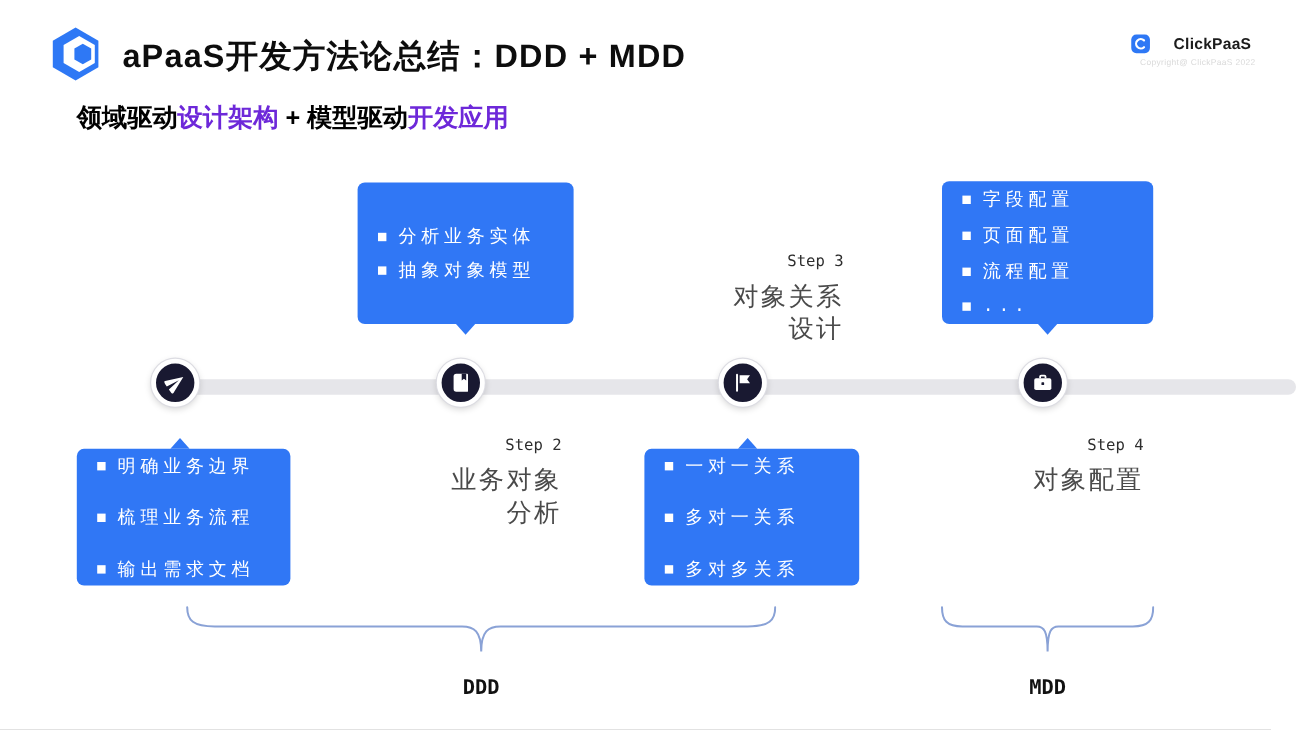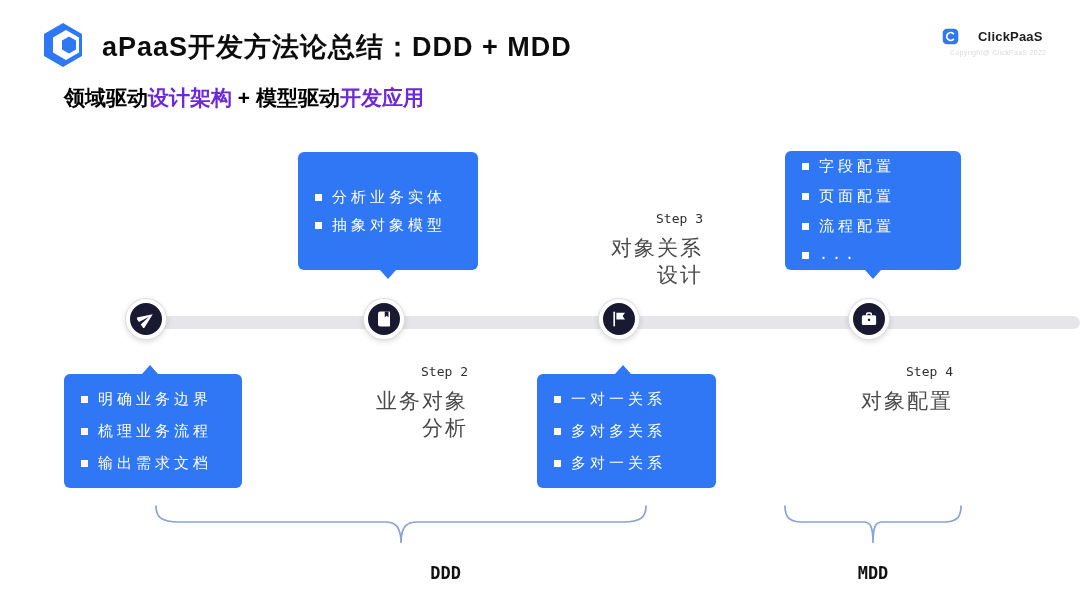--- a/index.html
+++ b/index.html
@@ -29,21 +29,21 @@
     box-shadow:0 0 0 1px #dcdce2, 0 2px 6px rgba(0,0,0,0.18);
     display:flex; align-items:center; justify-content:center;
   }
   .node svg { display:block; }
   
   .step-label { position:absolute; width:160px; text-align:right; }
   .step-eyebrow { font-family:"DejaVu Sans Mono", monospace; font-size:13px; color:#2e2e2e; margin-bottom:8px; }
   .step-title { font-size:21px; color:#4a4a4a; letter-spacing:2px; line-height:1.3; }
   
   .callout { position:absolute; background:#3077f5; border-radius:6px; color:#fff; }
-  .callout .items { display:flex; flex-direction:column; justify-content:center; height:100%; padding:0 17px; gap:13px; }
+  .callout .items { display:flex; flex-direction:column; justify-content:center; height:100%; padding:0 17px; gap:24px; }
   .callout.gap-lg .items { gap:9px; }
   .callout.gap-sm .items { gap:11px; }
   .item { display:flex; align-items:center; gap:10px; font-size:15px; letter-spacing:4px; white-space:nowrap;font-family:Liberation Mono, monospace; }
   .bullet { width:7px; height:7px; background:#ffffff; flex:none; }
   .pointer-up {
     position:absolute; top:-9px; width:0; height:0;
     border-left:8px solid transparent; border-right:8px solid transparent; border-bottom:9px solid #3077f5;
   }
   .pointer-down {
     position:absolute; bottom:-9px; width:0; height:0;
@@ -169,25 +169,25 @@
 
   <div class="callout" style="left:537px; top:374px; width:179px; height:114px;">
     <span class="pointer-up" style="left:78px;"></span>
     <div class="items">
       <div class="item">
           <span class="bullet"></span>
           <span>一对一关系</span>
         </div>
       <div class="item">
           <span class="bullet"></span>
+          <span>多对一关系</span>
+        </div>
+      <div class="item">
+          <span class="bullet"></span>
           <span>多对多关系</span>
-        </div>
-      <div class="item">
-          <span class="bullet"></span>
-          <span>多对一关系</span>
         </div>
     </div>
   </div>
 
   <div class="callout gap-sm" style="left:785px; top:151px; width:176px; height:119px;">
     <span class="pointer-down" style="left:80px;"></span>
     <div class="items">
       <div class="item">
           <span class="bullet"></span>
           <span>字段配置</span>
@@ -210,16 +210,16 @@
   <div class="brace" style="left:155px; top:505px;">
     <svg width="492" height="42" viewBox="0 0 492 42">
       <path d="M1 1 C1 12, 6 17, 24 17 L230 17 C240 17, 246 21, 246 38 C246 21, 252 17, 262 17 L468 17 C486 17, 491 12, 491 1" fill="none" stroke="#8aa2d6" stroke-width="1.7" stroke-linecap="round"></path>
     </svg>
   </div>
   <div class="brace" style="left:784px; top:505px;">
     <svg width="178" height="42" viewBox="0 0 178 42">
       <path d="M1 1 C1 12, 5 17, 18 17 L80 17 C86 17, 89 21, 89 38 C89 21, 92 17, 98 17 L160 17 C173 17, 177 12, 177 1" fill="none" stroke="#8aa2d6" stroke-width="1.7" stroke-linecap="round"></path>
     </svg>
   </div>
-  <div class="group-label" style="left:341px; top:563px;text-align:right;">DDD</div>
+  <div class="group-label" style="left:341px; top:563px;">DDD</div>
   <div class="group-label" style="left:813px; top:563px;text-align:center;">MDD</div>
 
 </div>
 
 </body></html>

